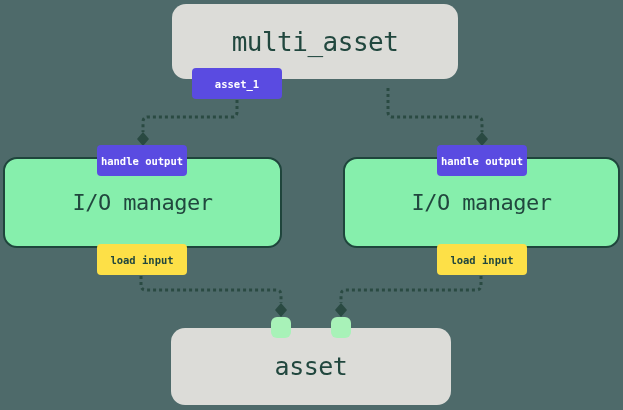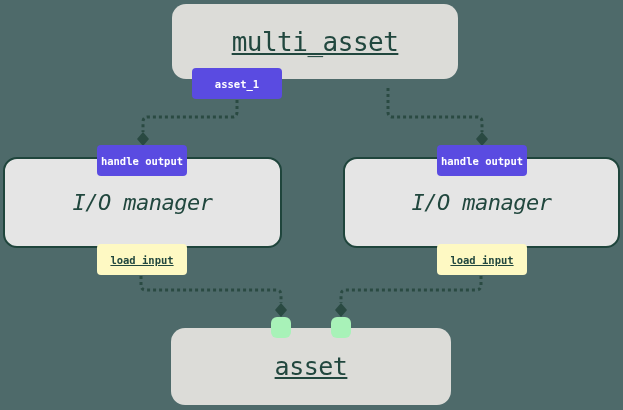--- a/index.html
+++ b/index.html
@@ -19,46 +19,44 @@
   
   .node {
     display: flex;
     align-items: center;
     justify-content: center;
     color: #21473E;
   }
   .node-gray {
     background: #DCDCD8;
     border-radius: 14px;
-    text-decoration: underline;
   }
   .node-white {
-    background: #e5e5e5;
+    background: #86efac;
     border: 2px solid #1F453C;
     border-radius: 14px;
-    font-style: italic;
   }
   .lbl-multi { font-size: 26px; letter-spacing: -0.5px; }
   .lbl-io    { font-size: 22px; letter-spacing: -0.5px; }
   .lbl-asset { font-size: 25px; letter-spacing: -0.5px; }
 
   
   .badge {
     display: flex;
     align-items: center;
     justify-content: center;
     width: 90px;
     height: 31px;
     border-radius: 4px;
     font-size: 10.5px;
     font-weight: bold;
     white-space: nowrap;
   }
   .badge-purple { background: #5A4BE1; color: #FFFFFF; }
-  .badge-green  { background: #fef9c3; color: #21473E; text-decoration: underline; }
+  .badge-green  { background: #fde047; color: #21473E; }
 
   
   .in-square {
     width: 20px;
     height: 21px;
     background: #A8F2B8;
     border-radius: 6px;
   }
 
   

